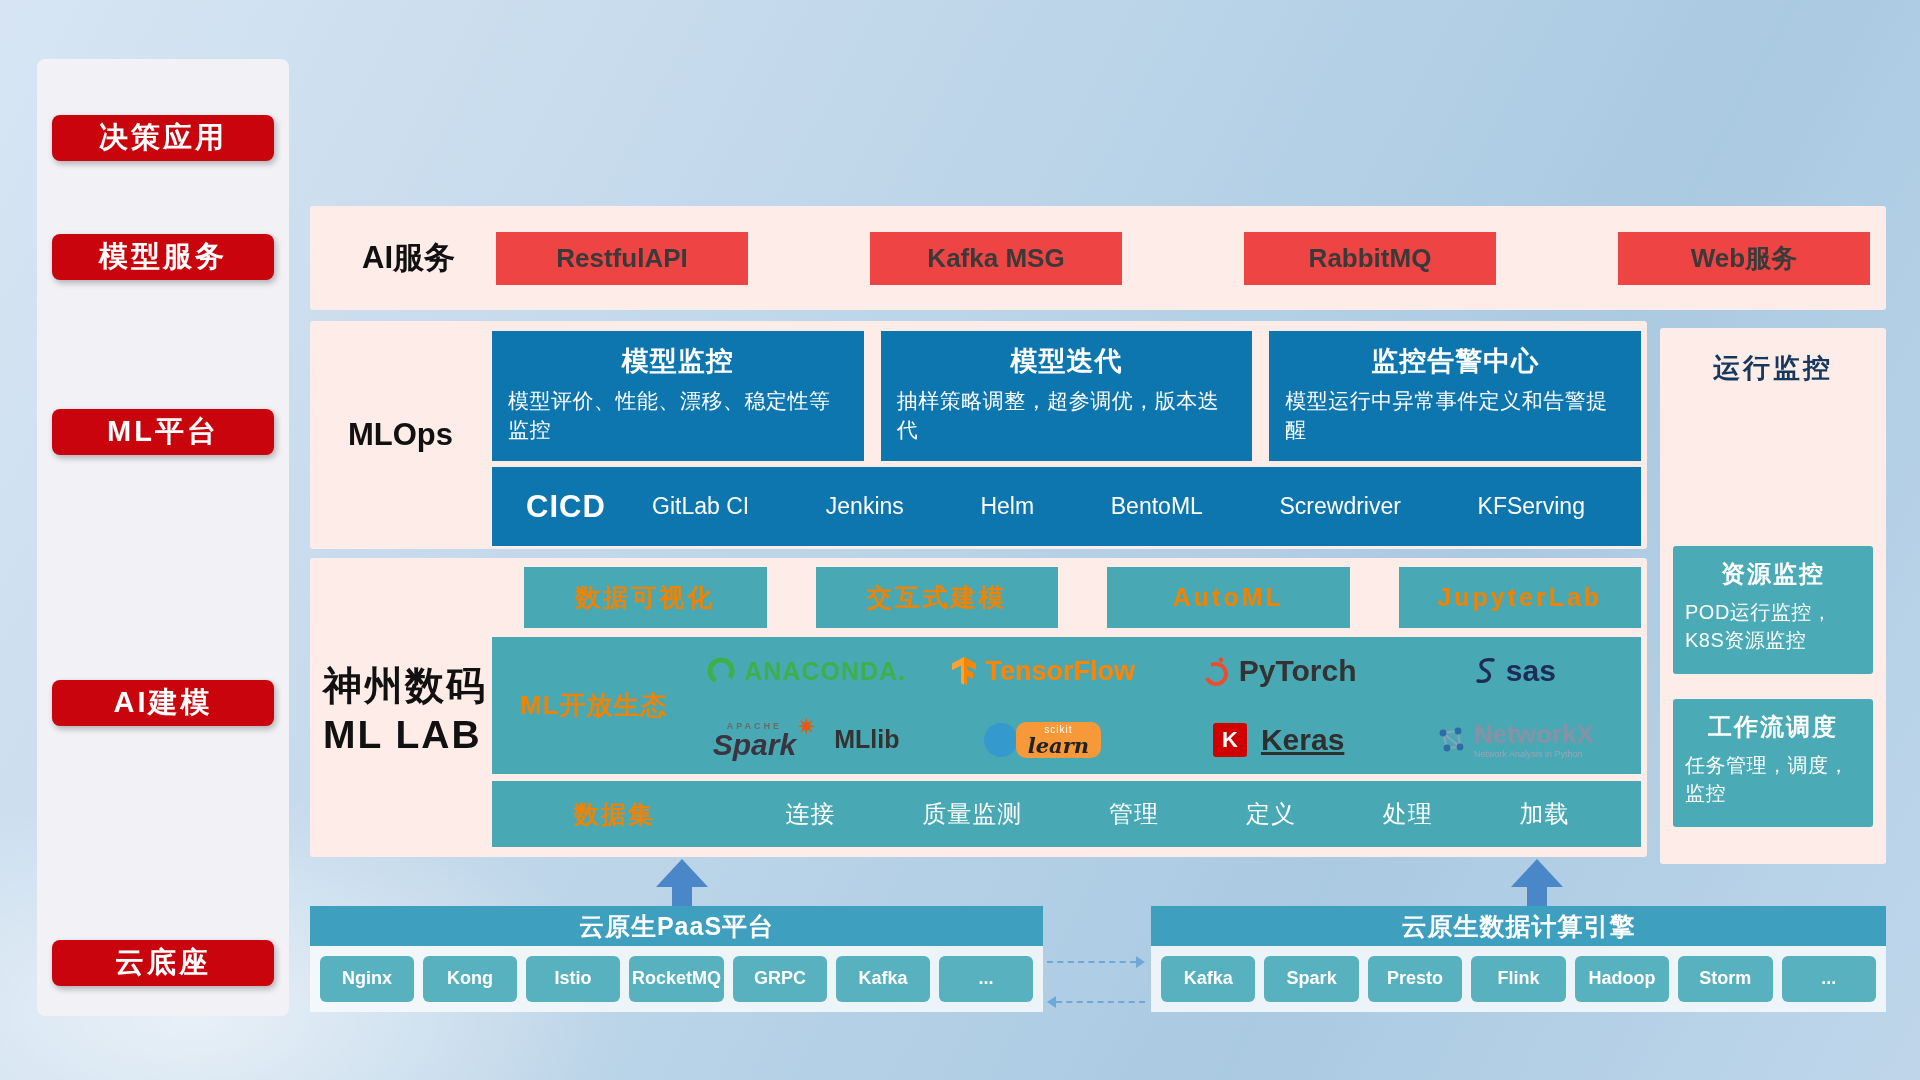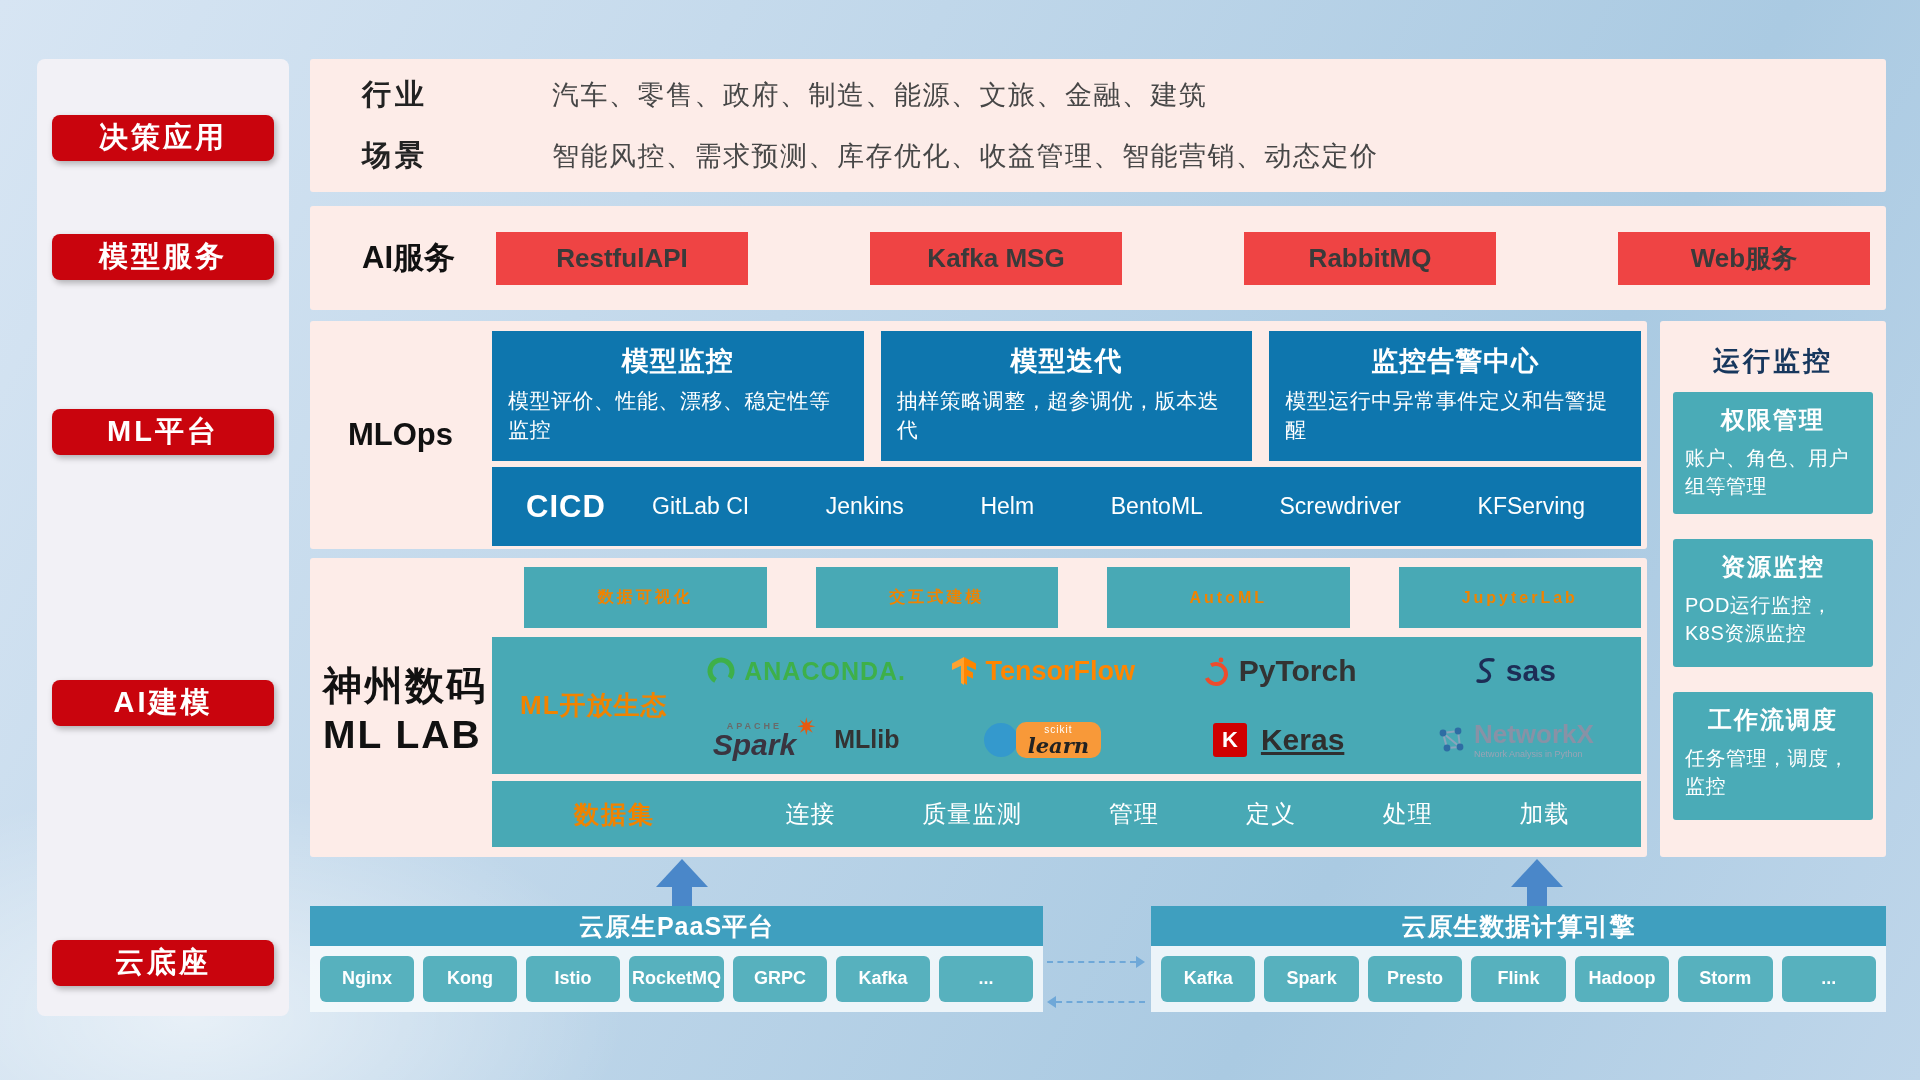--- a/index.html
+++ b/index.html
@@ -49,21 +49,21 @@
   .cicd-bar{ background:#0e76ae; color:#fff; display:flex; align-items:center; }
   .cicd-label{ width:160px; padding-left:34px; font-size:31px; font-weight:bold; letter-spacing:1px; }
   .cicd-items{ flex:1; display:flex; justify-content:space-between; padding-right:56px; }
   .cicd-item{ font-size:23px; }
 
   
   .mllab-label{ left:13px; top:0; height:100%; display:flex; flex-direction:column; justify-content:center; 
     font-size:39px; font-weight:bold; color:#111; letter-spacing:2px; }
   .tools{ display:flex; gap:17px; }
   .teal-tool{ flex:1; background:#48a9b5; display:flex; align-items:center; justify-content:center;
-    color:#f08300; font-size:16px; font-weight:bold; letter-spacing:3px;margin-left:32px; }
+    color:#f08300; font-size:25px; font-weight:bold; letter-spacing:3px;margin-left:32px; }
   .eco{ background:#48a9b5; display:flex; }
   .eco-label{ width:196px; padding-left:28px; display:flex; align-items:center;
     color:#f08300; font-size:26px; font-weight:bold; letter-spacing:1px; }
   .logo-grid{ flex:1; display:grid; grid-template-columns:repeat(4,1fr); grid-template-rows:1fr 1fr;
     align-items:center; justify-items:center; padding-right:8px; }
   .logo{ display:flex; align-items:center; gap:8px; }
   .ana-text{ color:#3eb049; font-size:25px; font-weight:bold; letter-spacing:1px; }
   .tf-text{ color:#ff8500; font-size:27px; font-weight:bold; }
   .pt-text{ color:#333; font-size:30px; font-weight:bold; }
   .sas-text{ color:#1d2d56; font-size:30px; font-weight:bold; }
@@ -120,30 +120,20 @@
 <div class="stage">
 
   <div class="sidebar abs">
     <div class="red-btn abs" style="top:56px">决策应用</div>
     <div class="red-btn abs" style="top:175px">模型服务</div>
     <div class="red-btn abs" style="top:350px">ML平台</div>
     <div class="red-btn abs" style="top:621px">AI建模</div>
     <div class="red-btn abs" style="top:881px">云底座</div>
   </div>
 
-  <div class="panel abs" style="left:310px;top:59px;width:1576px;height:133px;padding:6px 0">
-    <div class="ind-row">
-      <div class="ind-label">行业</div>
-      <div class="ind-value">汽车、零售、政府、制造、能源、文旅、金融、建筑</div>
-    </div>
-    <div class="ind-row">
-      <div class="ind-label">场景</div>
-      <div class="ind-value">智能风控、需求预测、库存优化、收益管理、智能营销、动态定价</div>
-    </div>
-  </div>
 
   <div class="panel ai-row abs" style="left:310px;top:206px;width:1576px;height:104px">
     <div class="ai-label">AI服务</div>
     <div class="ai-buttons">
       <div class="gray-btn">RestfulAPI</div>
       <div class="gray-btn">Kafka MSG</div>
       <div class="gray-btn">RabbitMQ</div>
       <div class="gray-btn">Web服务</div>
     </div>
   </div>
@@ -275,26 +265,22 @@
         <span class="ds-item">连接</span>
         <span class="ds-item">质量监测</span>
         <span class="ds-item">管理</span>
         <span class="ds-item">定义</span>
         <span class="ds-item">处理</span>
         <span class="ds-item">加载</span>
       </div>
     </div>
   </div>
 
-  <div class="panel abs" style="left:1660px;top:321px;width:226px;height:536px">
+  <div class="panel abs" style="left:1660px;top:328px;width:226px;height:536px">
     <div class="mon-title">运行监控</div>
-    <div class="mon-card abs" style="top:71px;height:122px">
-      <div class="mon-card-title">权限管理</div>
-      <div class="mon-card-desc">账户、角色、用户组等管理</div>
-    </div>
     <div class="mon-card abs" style="top:218px;height:128px">
       <div class="mon-card-title">资源监控</div>
       <div class="mon-card-desc">POD运行监控，K8S资源监控</div>
     </div>
     <div class="mon-card abs" style="top:371px;height:128px">
       <div class="mon-card-title">工作流调度</div>
       <div class="mon-card-desc">任务管理，调度，监控</div>
     </div>
   </div>
 

